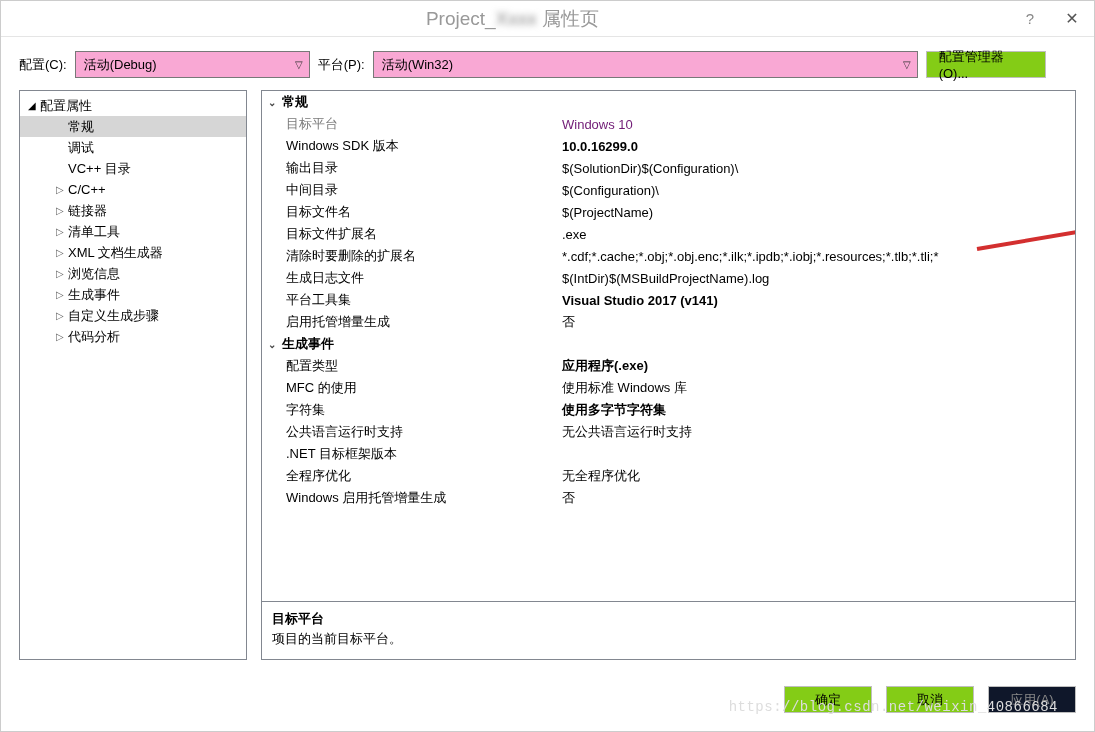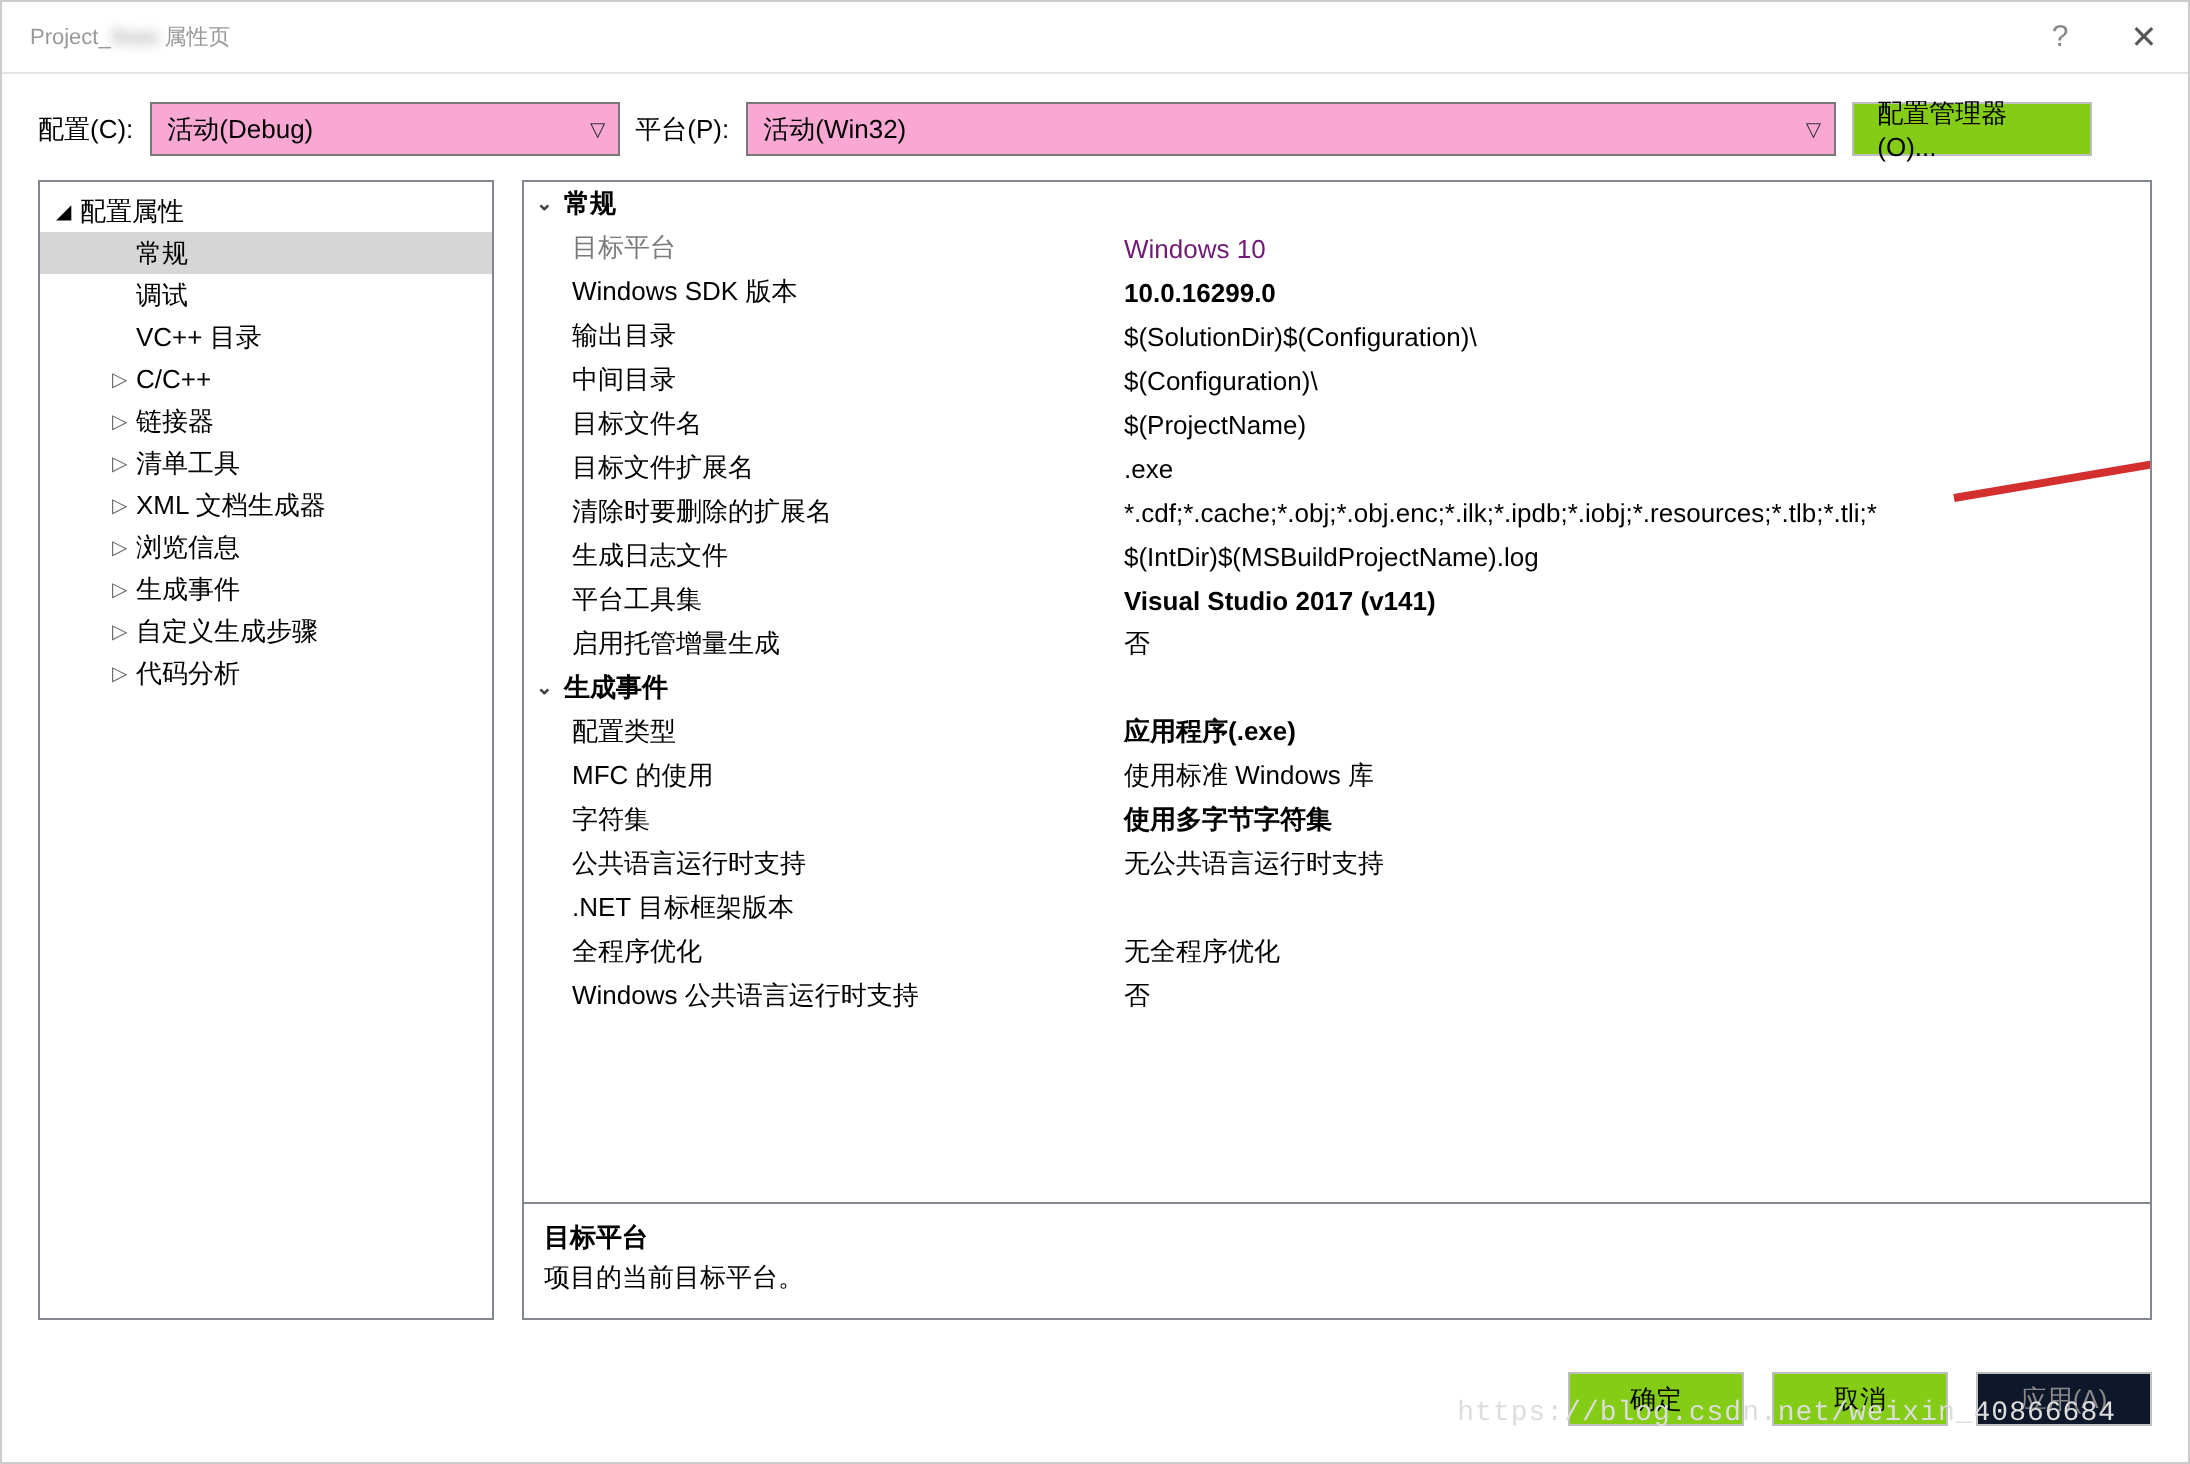--- a/index.html
+++ b/index.html
@@ -1,18 +1,18 @@
 <!DOCTYPE html>
 <html><head>
 <meta charset="utf-8">
 <style>
 * { box-sizing: border-box; margin: 0; padding: 0; }
 body { font-family: "Microsoft YaHei", "Segoe UI", sans-serif; font-size: 13px; background: #fff; color: #000; width: 1095px; height: 732px; overflow: hidden; border: 1px solid #ccc; position: relative; }
 .titlebar { height: 36px; display: flex; align-items: center; padding-left: 14px; border-bottom: 1px solid #e5e5e5; color: #999; }
-.titlebar .title { flex: 1; font-size: 11px; }
+.titlebar .title { flex: 1; font-size: 19px; text-align: center; }
 .titlebar .blur { filter: blur(3px); color: #888; }
 .titlebar .help { width: 40px; text-align: center; color: #888; font-size: 15px; }
 .titlebar .close { width: 44px; text-align: center; color: #555; font-size: 16px; }
 .toolbar { display: flex; align-items: center; padding: 14px 18px 12px 18px; gap: 8px; }
 .label { font-size: 13px; }
 .combo { position: relative; display: inline-flex; align-items: center; border: 1px solid #787878; background: #f9a8d4; height: 27px; padding: 0 24px 0 8px; font-size: 13px; }
 .combo .chev { position: absolute; right: 6px; font-size: 10px; color: #333; }
 .combo.config { width: 235px; }
 .combo.platform { width: 545px; }
 .btn { border: 1px solid #bfbfbf; background: #84cc16; height: 27px; padding: 0 12px; font-size: 13px; display: inline-flex; align-items: center; justify-content: center; cursor: default; }
@@ -191,21 +191,21 @@
           </div>
           <div class="grid-row prop">
             <span class="name">.NET 目标框架版本</span>
             <span class="value"></span>
           </div>
           <div class="grid-row prop">
             <span class="name">全程序优化</span>
             <span class="value">无全程序优化</span>
           </div>
           <div class="grid-row prop">
-            <span class="name">Windows 公共语言运行时支持</span>
+            <span class="name">Windows 启用托管增量生成</span>
             <span class="value">否</span>
           </div>
         </div>
       <div class="arrow">
         <svg width="200" height="60">
           <defs>
               <marker id="ah" markerWidth="10" markerHeight="10" refX="2" refY="5" orient="auto">
                 <polygon points="0,5 10,0 10,10" fill="#d32f2f"></polygon>
               </marker>
             </defs>

